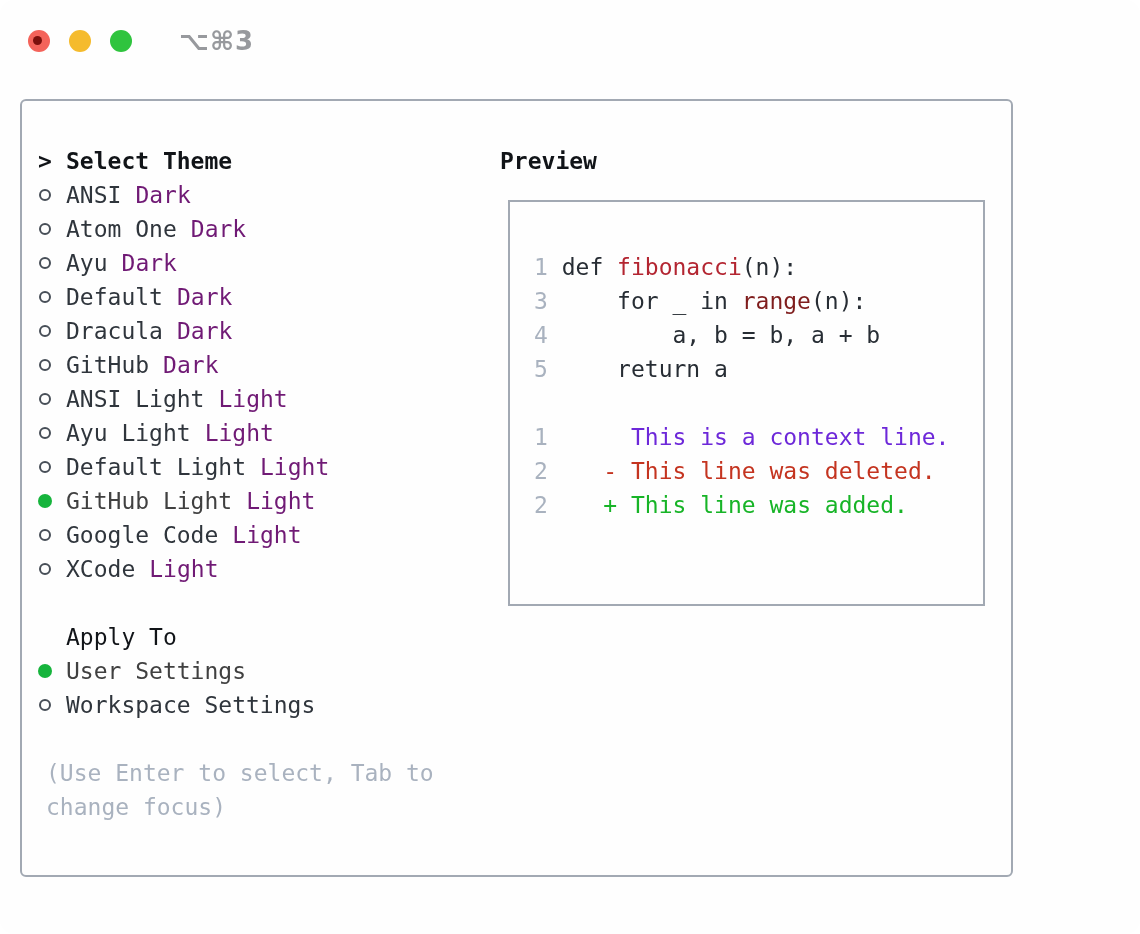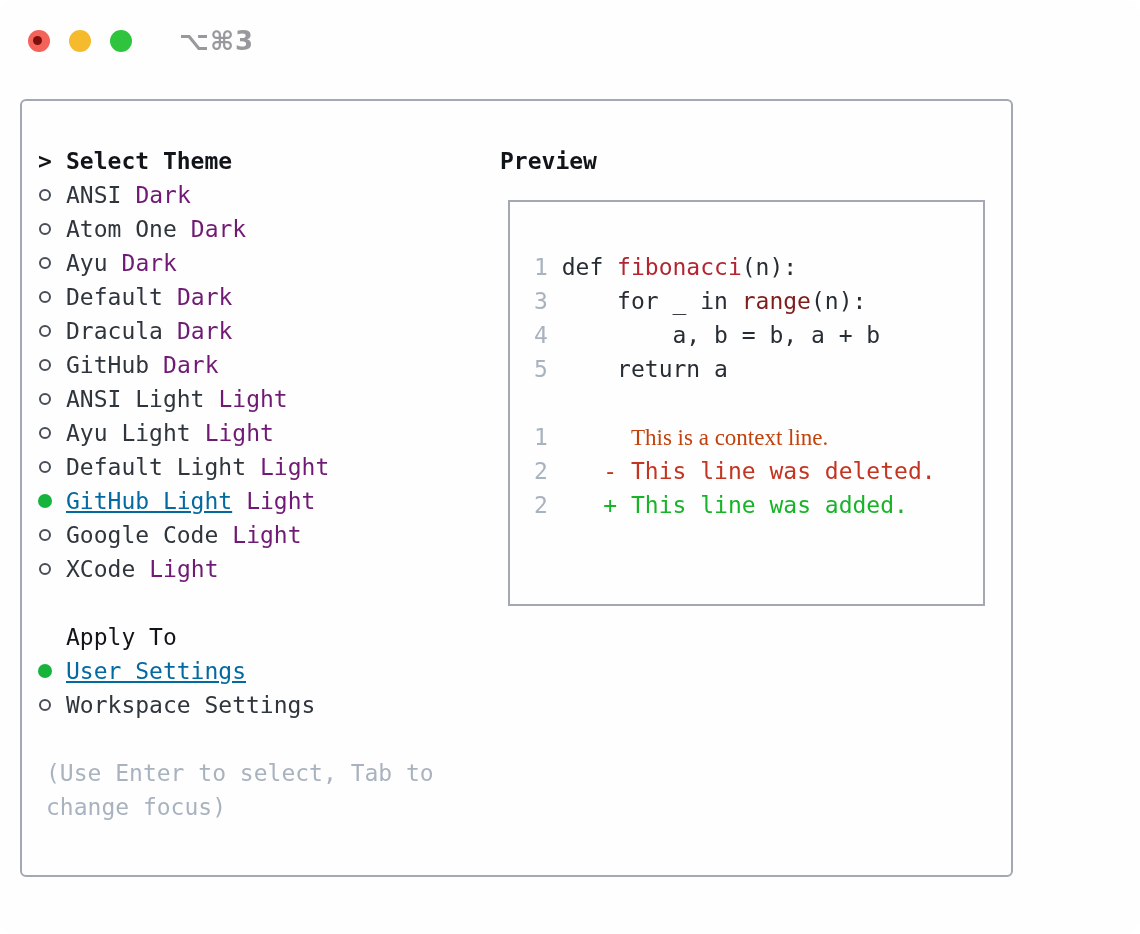--- a/index.html
+++ b/index.html
@@ -53,21 +53,21 @@
     width:12px; height:12px; border-radius:50%;
     border:2px solid #474e57; margin-left:1px;
   }
   .dot {
     width:14px; height:14px; border-radius:50%;
     background:#16b43c; margin-left:0px;
   }
   .hdr { font-weight:bold; color:#111418; }
   .hdr-normal { color:#111418; }
   .name { color:#2f353c;text-align:center; }
-  .row.selected .name { color:#0369a1;text-decoration:underline; }
+  .row.selected .name { color:#404040; }
   .tag { color:#701a75; margin-left:14px; }
   .spacer-row { height:34px; }
   .footer {
     width:420px; line-height:34px; color:#a9b2bf; font-size:23px;margin-left:8px;
   }
 
   
   .preview-title {
     position:absolute; left:478px; top:43px; height:34px;
     display:flex; align-items:center;
@@ -79,21 +79,21 @@
     border:2px solid #a2a9b3;
     background:#fefefe;
     padding:48px 8px 0 24px;
     overflow:hidden;
   }
   .cline { height:34px; line-height:34px; white-space:pre; font-size:23px; color:#272d34; }
   .ln   { color:#a9b2bf; }
   .func { color:#b32531; }
   .num  { color:#0f7e88; }
   .call { color:#7f1d1d; }
-  .ctx  { color:#c2410c;font-family:Liberation Serif, serif; }
+  .ctx  { color:#6d28d9; }
   .del  { color:#c43420; }
   .add  { color:#17b427; }
 </style>
 </head>
 <body>
 
 <div class="window">
 
   <div class="titlebar">
     <span class="light red"></span>

